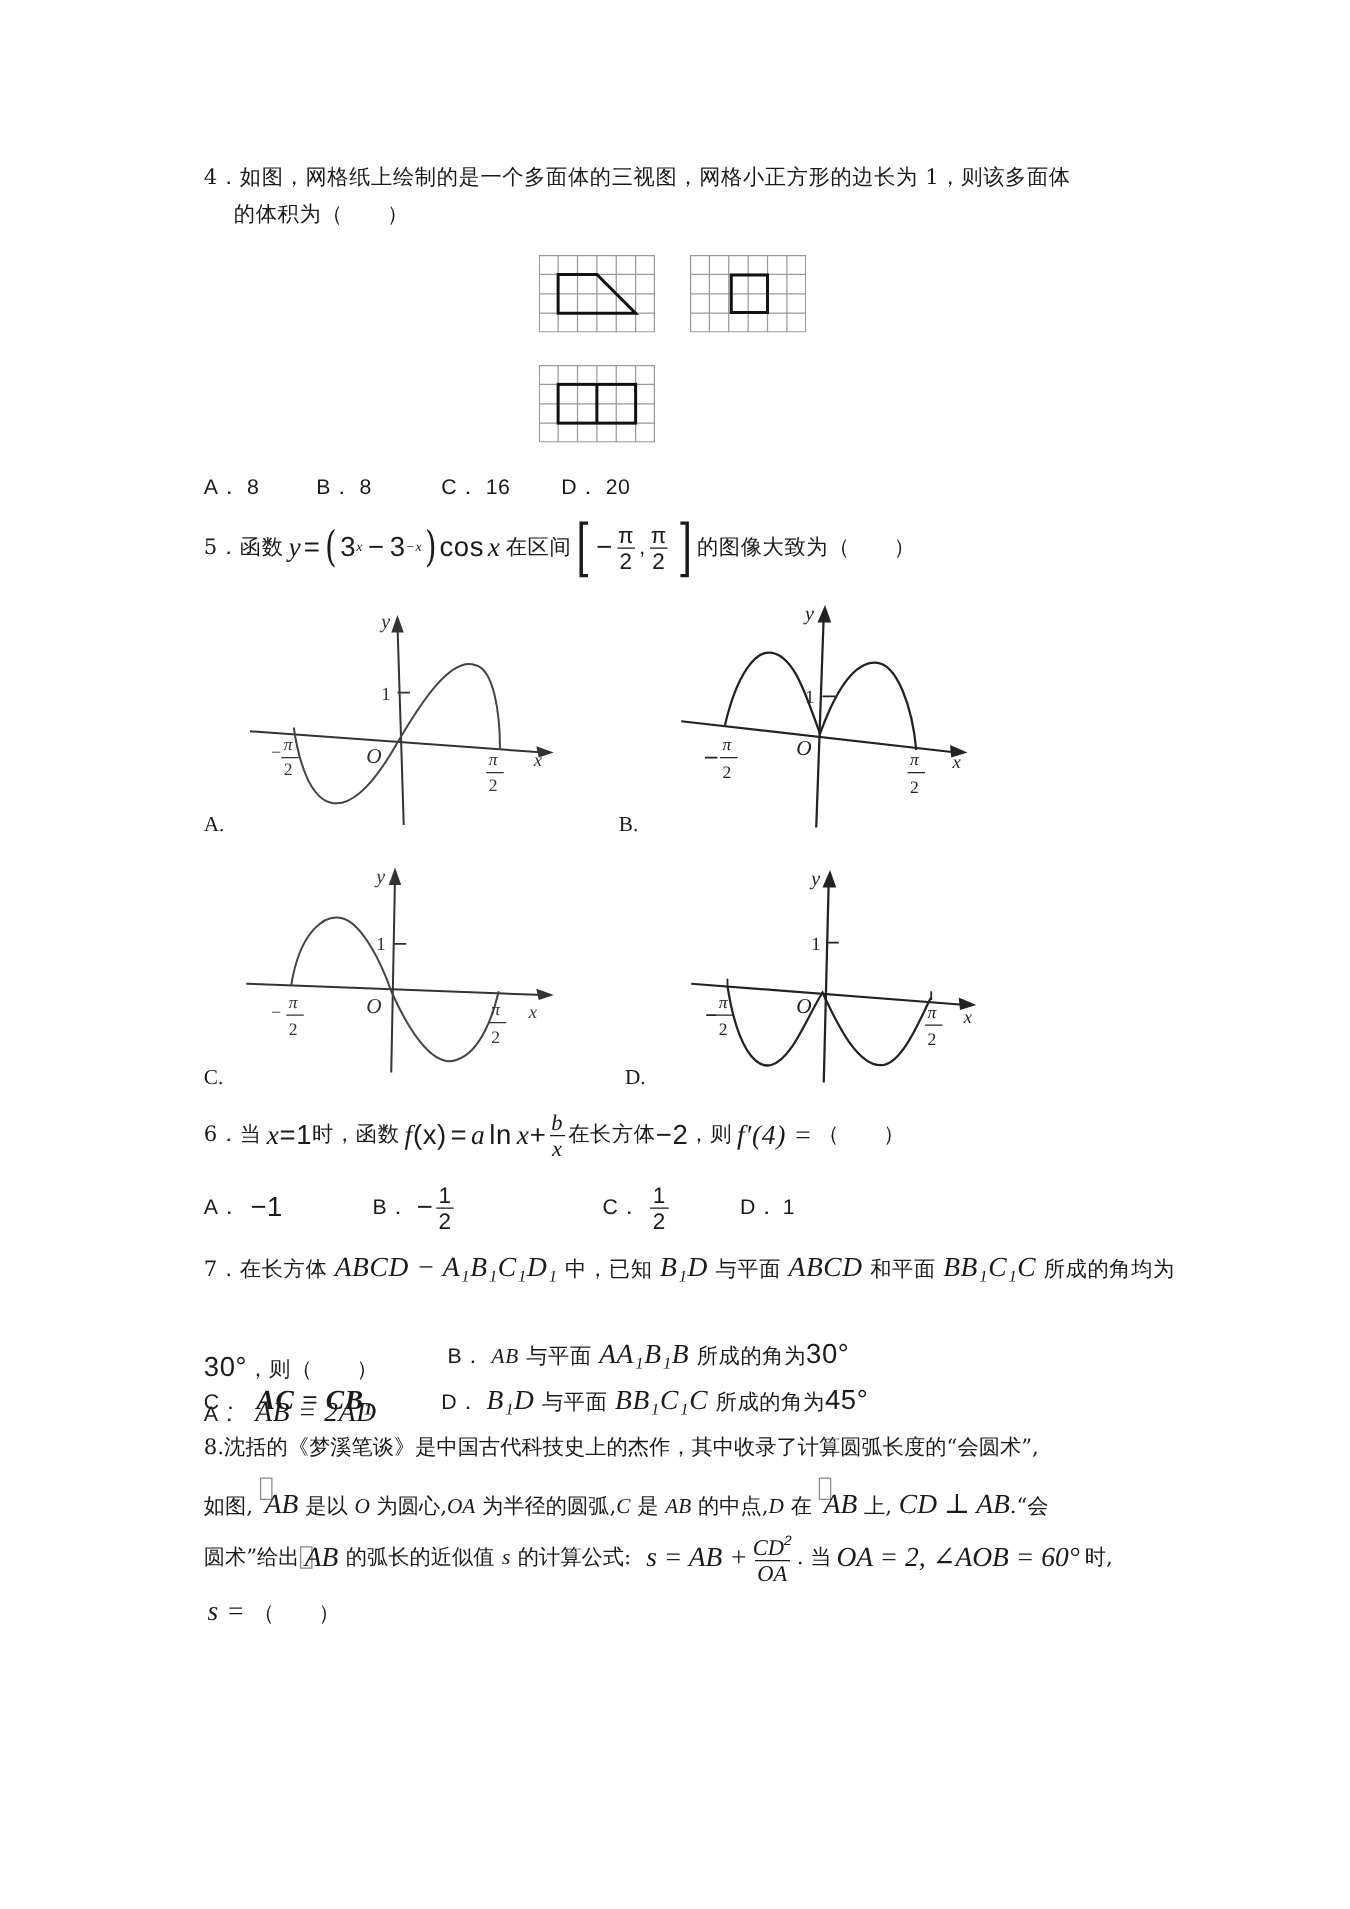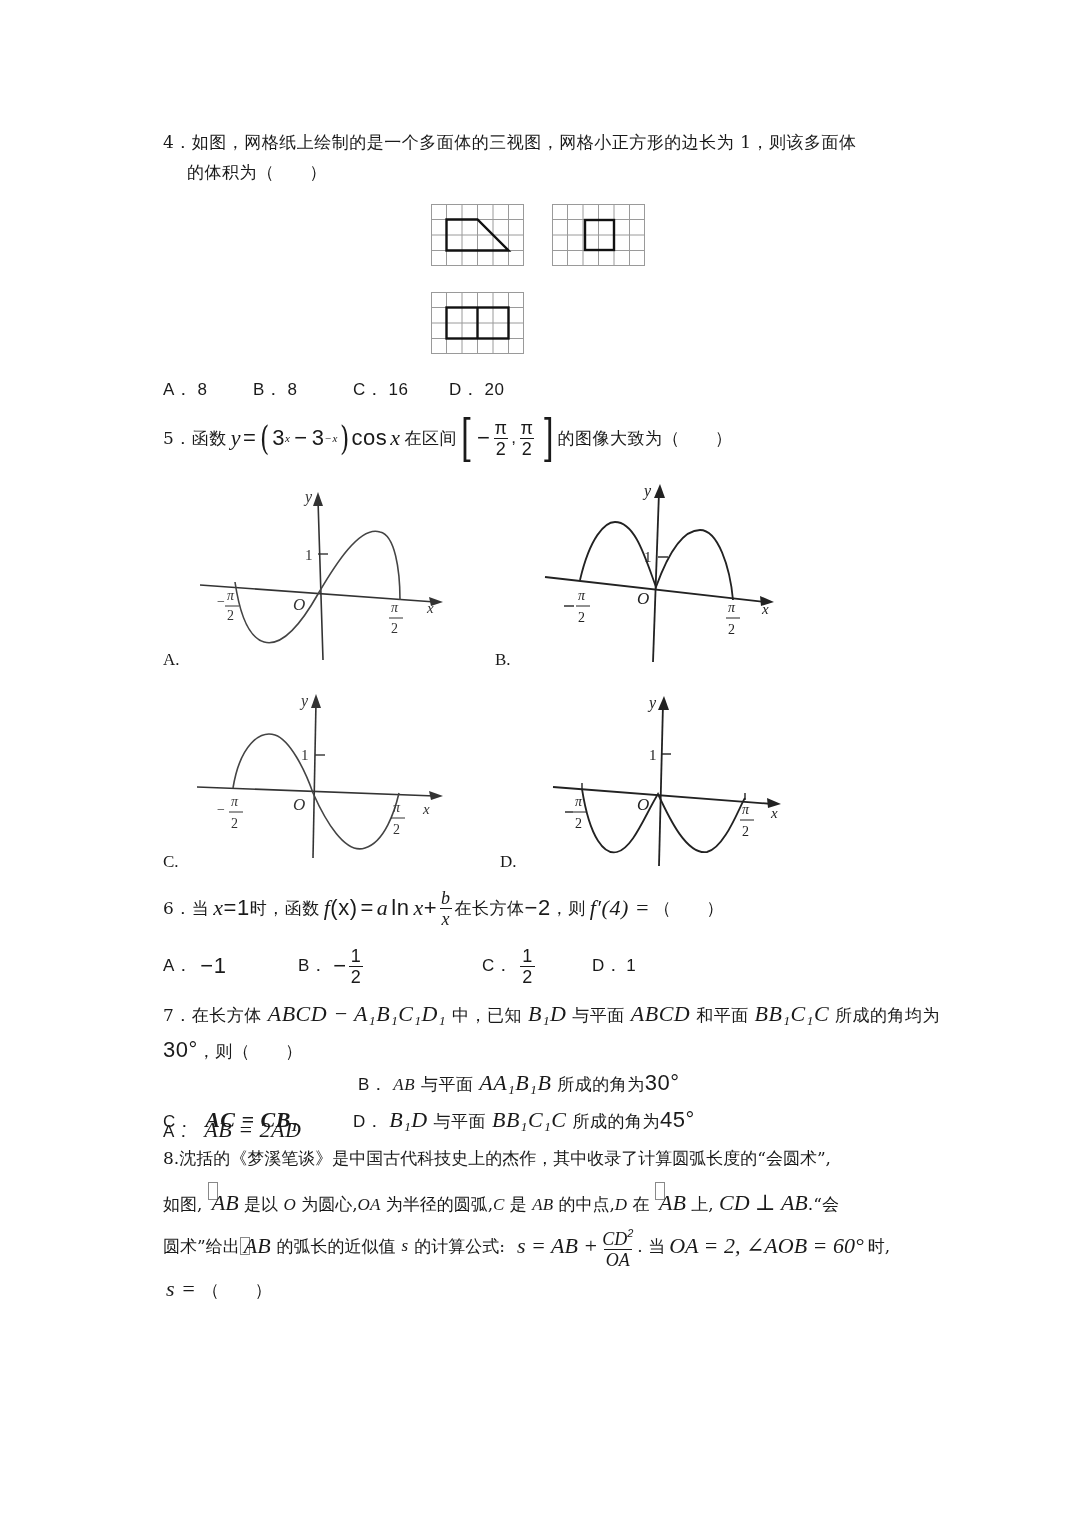--- a/index.html
+++ b/index.html
@@ -258,21 +258,21 @@
   <span>7．</span><span>在长方体</span>
   <span class="m big">ABCD − A₁B₁C₁D₁</span>
   <span>中，已知</span>
   <span class="m big">B₁D</span>
   <span>与平面</span>
   <span class="m big">ABCD</span>
   <span>和平面</span>
   <span class="m big">BB₁C₁C</span>
   <span>所成的角均为</span>
 </div>
-<div class="abs txt" style="left:163px; top:1038px;">
+<div class="abs txt" style="left:163px; top:1082px;">
   <span class="mr big">30°</span><span>，则（　　）</span>
 </div>
 <div class="abs txt" style="left:163px; top:1118px;">
   <span class="mr">A．</span>
   <span class="m big" style="margin-left:6px;">AB = 2AD</span>
 </div>
 <div class="abs txt" style="left:358px; top:1071px;">
   <span class="mr">B．</span>
   <span class="m">AB</span>
   <span>与平面</span>

